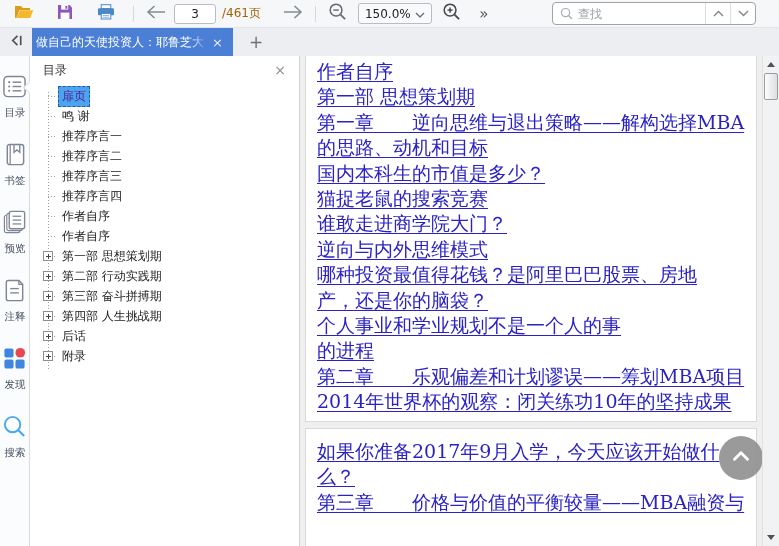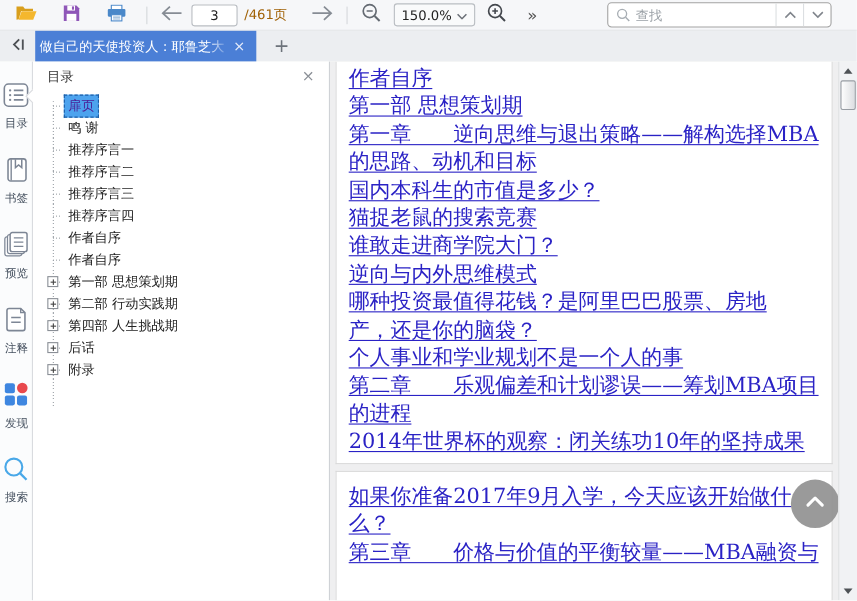--- a/index.html
+++ b/index.html
@@ -307,20 +307,24 @@
           <div class="toc-row expandable">
             <span class="expander"></span>
             <span class="toc-label">第一部 思想策划期</span>
           </div>
           <div class="toc-row expandable">
             <span class="expander"></span>
             <span class="toc-label">第二部 行动实践期</span>
           </div>
           <div class="toc-row expandable">
             <span class="expander"></span>
+            <span class="toc-label">第三部 奋斗拼搏期</span>
+          </div>
+          <div class="toc-row expandable">
+            <span class="expander"></span>
             <span class="toc-label">第四部 人生挑战期</span>
           </div>
           <div class="toc-row expandable">
             <span class="expander"></span>
             <span class="toc-label">后话</span>
           </div>
           <div class="toc-row expandable">
             <span class="expander"></span>
             <span class="toc-label">附录</span>
           </div>
@@ -336,22 +340,22 @@
               <div class="doc-line">第一部 思想策划期</div>
               <div class="doc-line">第一章　　逆向思维与退出策略——解构选择MBA</div>
               <div class="doc-line">的思路、动机和目标</div>
               <div class="doc-line">国内本科生的市值是多少？</div>
               <div class="doc-line">猫捉老鼠的搜索竞赛</div>
               <div class="doc-line">谁敢走进商学院大门？</div>
               <div class="doc-line">逆向与内外思维模式</div>
               <div class="doc-line">哪种投资最值得花钱？是阿里巴巴股票、房地</div>
               <div class="doc-line">产，还是你的脑袋？</div>
               <div class="doc-line">个人事业和学业规划不是一个人的事</div>
+              <div class="doc-line">的进程</div>
               <div class="doc-line">第二章　　乐观偏差和计划谬误——筹划MBA项目</div>
-              <div class="doc-line">的进程</div>
               <div class="doc-line">2014年世界杯的观察：闭关练功10年的坚持成果</div>
             </div>
         </div>
         <div class="page pg2">
           <div>
 
               <div class="doc-line">如果你准备2017年9月入学，今天应该开始做什</div>
               <div class="doc-line">么？</div>
               <div class="doc-line">第三章　　价格与价值的平衡较量——MBA融资与</div>
             </div>

